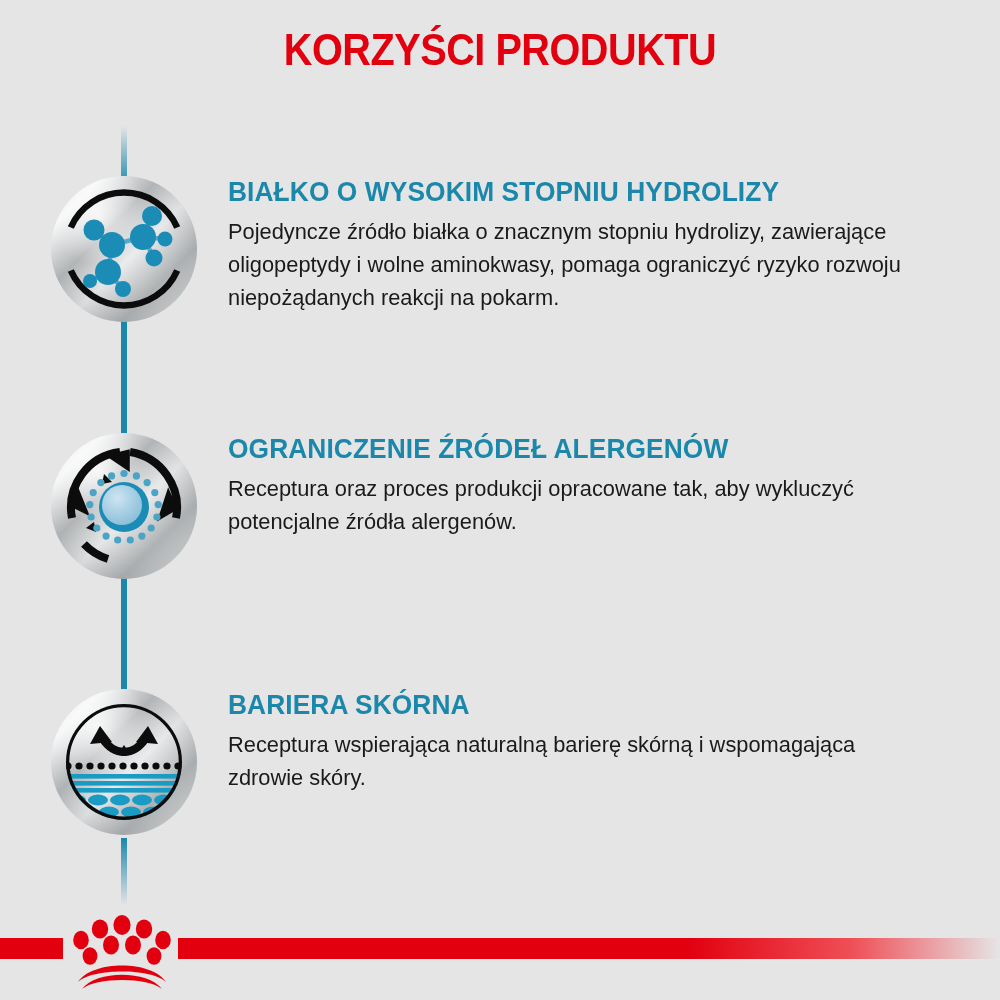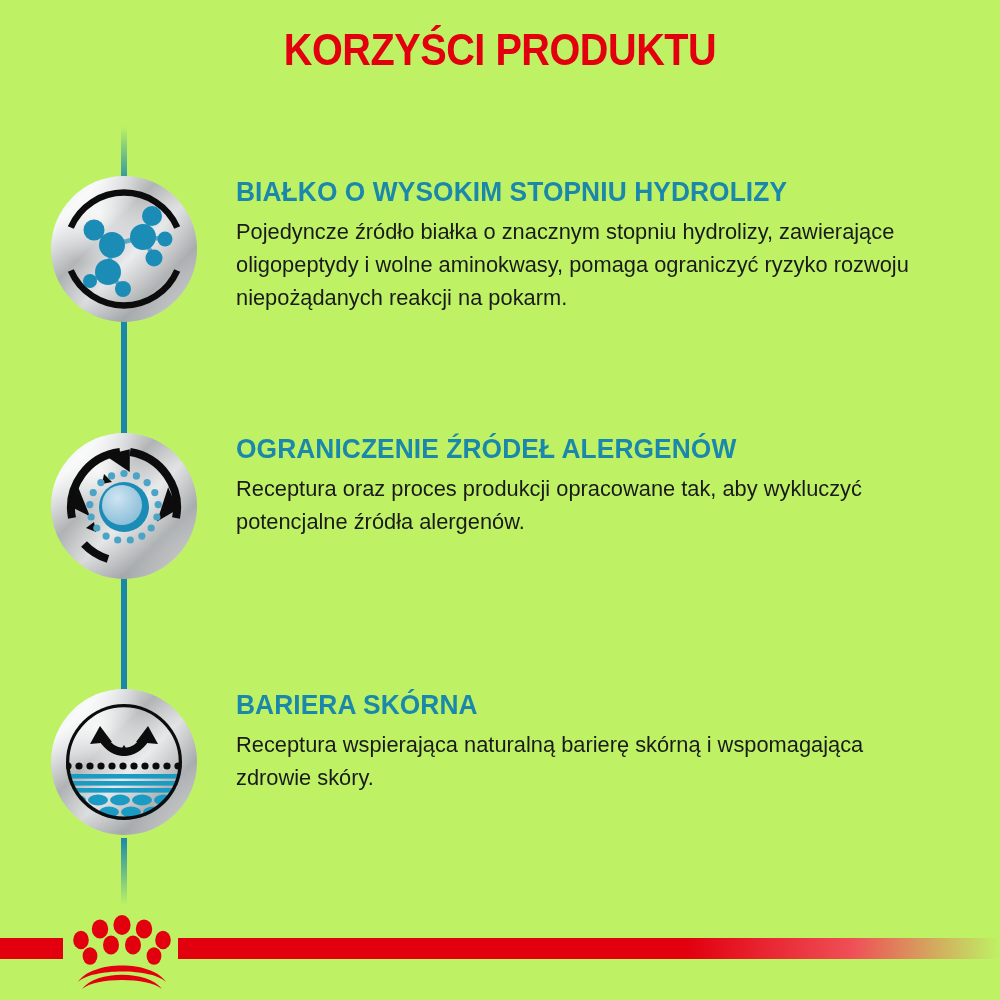--- a/index.html
+++ b/index.html
@@ -13,21 +13,21 @@
     background: #ffffff;
     font-family: "Liberation Sans", "DejaVu Sans", sans-serif;
     overflow: hidden;
     position: relative;
   }
 
   .page {
     position: relative;
     width: 1000px;
     height: 1000px;
-    background: #bef264;
+    background: #e5e5e5;
   }
 
   
   .page-title {
     position: absolute;
     top: 24px;
     left: 0;
     width: 1000px;
     text-align: center;
     font-size: 44px;
@@ -81,21 +81,21 @@
     position: absolute;
     left: 50px;
     top: 0;
     width: 148px;
     height: 148px;
   }
   .icon-wrap svg { display: block; }
 
   .benefit-text {
     position: absolute;
-    left: 236px;
+    left: 228px;
     top: 0;
     width: 724px;
   }
   .benefit-heading {
     font-family: "Liberation Sans Narrow", "Liberation Sans", sans-serif;
     font-size: 28px;
     line-height: 34px;
     font-weight: 700;
     color: #1b87ab;
     letter-spacing: 0.1px;

